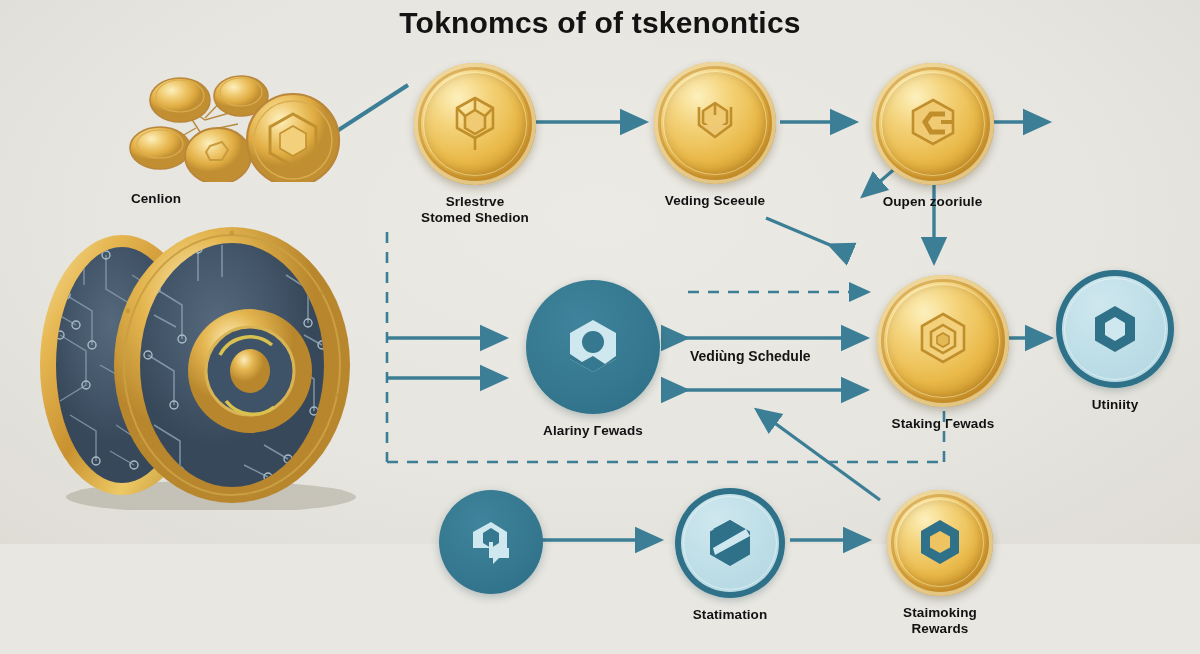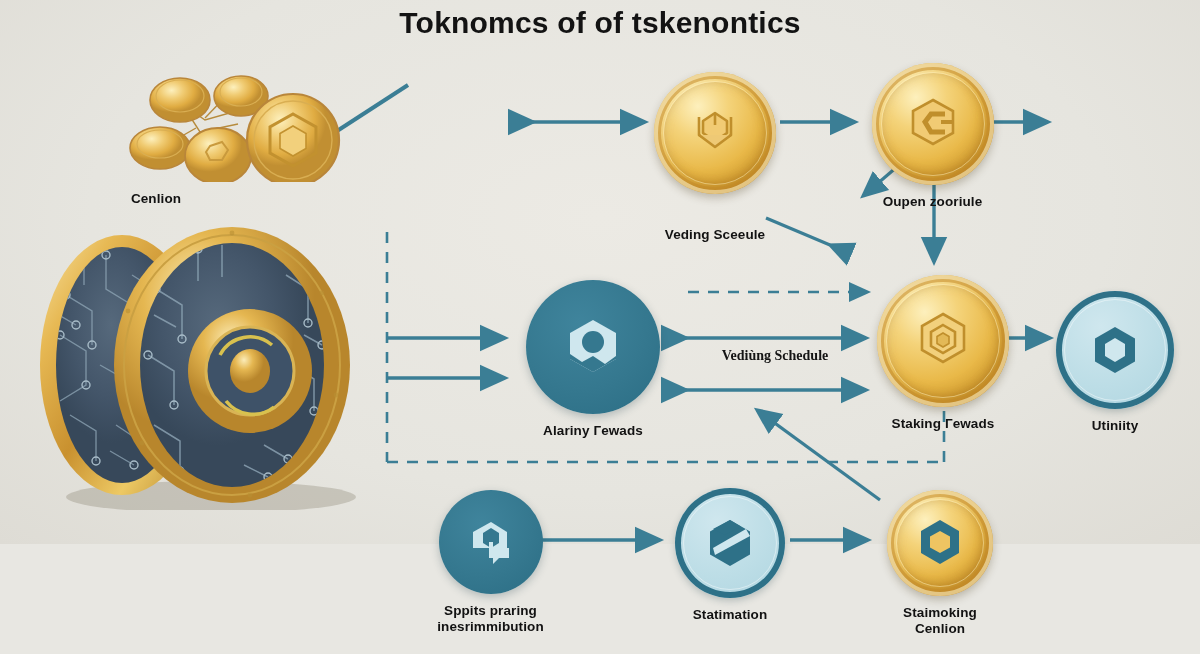--- a/index.html
+++ b/index.html
@@ -47,21 +47,21 @@
     background:radial-gradient(circle at 40% 32%, #3f849c 0%, #35788f 55%, #2b6d84 100%);
     box-shadow:0 3px 8px rgba(40,70,80,.28);
   }
   .lbl{
     margin-top:9px;text-align:center;font-size:13.5px;font-weight:bold;
     color:#121212;line-height:1.18;white-space:pre-line;letter-spacing:.1px;
   }
   
   .edge-label{
     position:absolute;font-size:14px;font-weight:bold;color:#141414;
-    text-align:center;line-height:1.2;white-space:pre-line;font-family:Liberation Serif, serif;
+    text-align:left;line-height:1.2;white-space:pre-line;
   }
   
   #arrows{position:absolute;left:0;top:0;width:1200px;height:654px;z-index:1;}
   #coinart{position:absolute;left:36px;top:215px;width:330px;height:295px;z-index:2;}
   #cluster{position:absolute;left:110px;top:62px;width:240px;height:120px;z-index:2;}
   .node{z-index:4;}
   .edge-label{z-index:5;}
 </style>
 </head>
 <body>
@@ -239,22 +239,35 @@
     <g fill="#b98f33" opacity=".6">
       <circle cx="196" cy="18" r="2.4"></circle>
         <circle cx="286" cy="78" r="2.4"></circle>
         <circle cx="300" cy="180" r="2.4"></circle>
       <circle cx="214" cy="280" r="2.4"></circle>
         <circle cx="106" cy="228" r="2.4"></circle>
         <circle cx="92" cy="96" r="2.4"></circle>
     </g>
   </svg>
 
-
-  <div class="node" style="left:645px;top:72px;width:140px;gap:24px;">
+  <div class="node" style="left:405px;top:63px;width:140px;">
+    <div class="disc gold" style="width:122px;height:122px;">
+      <svg width="64" height="64" viewBox="0 0 64 64">
+        <g fill="none" stroke="#c08f2c" stroke-width="2.6" stroke-linejoin="round">
+          <path d="M32 6 L50 16 L50 36 L32 46 L14 36 L14 16 Z"></path>
+          <path d="M32 18 L42 24 L42 36 L32 42 L22 36 L22 24 Z" fill="#f1cb74"></path>
+          <path d="M32 6 L32 18 M14 16 L22 24 M50 16 L42 24 M32 46 L32 58"></path>
+        </g>
+      </svg>
+    </div>
+    <div class="lbl">Srlestrve
+Stomed Shedion</div>
+  </div>
+
+  <div class="node" style="left:645px;top:62px;width:140px;">
     <div class="disc gold" style="width:122px;height:122px;">
       <svg width="64" height="64" viewBox="0 0 64 64">
         <g fill="none" stroke="#c08f2c" stroke-width="2.6" stroke-linejoin="round">
           <path d="M32 12 L44 20 L44 32 L32 40 L20 32 L20 20 Z" fill="#f1cb74"></path>
           <path d="M16 16 L16 34 L32 44 L48 34 L48 16"></path>
           <path d="M16 34 L32 46 L48 34" fill="#eec975"></path>
           <path d="M32 12 L32 24"></path>
         </g>
       </svg>
     </div>
@@ -288,41 +301,39 @@
     <div class="disc gold" style="width:132px;height:132px;">
       <svg width="68" height="68" viewBox="0 0 68 68">
         <path d="M34 7 L55 19 L55 43 L34 55 L13 43 L13 19 Z" fill="#f2d07c" stroke="#c08f2c" stroke-width="2.6"></path>
         <path d="M34 18 L46 25 L46 39 L34 46 L22 39 L22 25 Z" fill="none" stroke="#c08f2c" stroke-width="2.6"></path>
         <path d="M34 26 L40 29.5 L40 36.5 L34 40 L28 36.5 L28 29.5 Z" fill="#e3b957" stroke="#c08f2c" stroke-width="1.6"></path>
       </svg>
     </div>
     <div class="lbl">Staking Гewads</div>
   </div>
 
-  <div class="node" style="left:1052px;top:291px;width:126px;">
+  <div class="node" style="left:1052px;top:270px;width:126px;">
     <div class="disc blue" style="width:118px;height:118px;">
       <svg width="58" height="58" viewBox="0 0 58 58">
         <path d="M29 6 L49 17.5 L49 40.5 L29 52 L9 40.5 L9 17.5 Z" fill="#2e7188"></path>
         <path d="M29 17 L39 23 L39 35 L29 41 L19 35 L19 23 Z" fill="#cfe7ee"></path>
       </svg>
     </div>
     <div class="lbl">Utiniity</div>
   </div>
 
   <div class="node" style="left:408px;top:490px;width:165px;">
     <div class="disc tealsolid" style="width:104px;height:104px;">
       <svg width="56" height="56" viewBox="0 0 56 56">
         <path d="M28 8 L44 18 L44 34 L10 34 L10 18 Z" fill="#cfe7ee"></path>
         <path d="M28 14 L36 19 L36 29 L28 34 L20 29 L20 19 Z" fill="#35788f"></path>
         <path d="M26 28 L30 28 L30 44 L26 44 Z" fill="#cfe7ee"></path>
         <path d="M30 34 L46 34 L46 44 L36 44 L30 50 Z" fill="#cfe7ee"></path>
       </svg>
     </div>
-    <div class="lbl">Sppits praring
-inesrimmibution</div>
   </div>
 
   <div class="node" style="left:665px;top:488px;width:130px;">
     <div class="disc blue" style="width:110px;height:110px;">
       <svg width="58" height="58" viewBox="0 0 58 58">
         <path d="M29 6 L49 17.5 L49 40.5 L29 52 L9 40.5 L9 17.5 Z" fill="#2e7188"></path>
         <path d="M12 34 L45 15 L49 22 L14 41 Z" fill="#cfe7ee"></path>
         <path d="M29 6 L40 12.5 L24 21 L12 15 Z" fill="#2e7188"></path>
       </svg>
     </div>
@@ -330,18 +341,18 @@
   </div>
 
   <div class="node" style="left:870px;top:490px;width:140px;">
     <div class="disc gold" style="width:106px;height:106px;">
       <svg width="56" height="56" viewBox="0 0 56 56">
         <path d="M28 5 L47 16 L47 38 L28 49 L9 38 L9 16 Z" fill="#2e7188"></path>
         <path d="M28 16 L38 21.5 L38 32.5 L28 38 L18 32.5 L18 21.5 Z" fill="#eec462"></path>
       </svg>
     </div>
     <div class="lbl">Staimoking
-Cenlion</div>
+Rewards</div>
   </div>
 
   <div class="edge-label" style="left:690px;top:348px;width:170px;">Vediùng Schedule</div>
 
 </div>
 
 </body></html>

